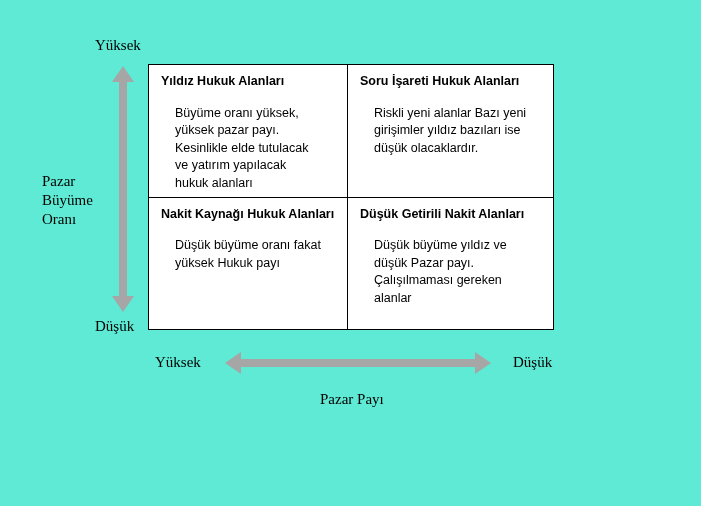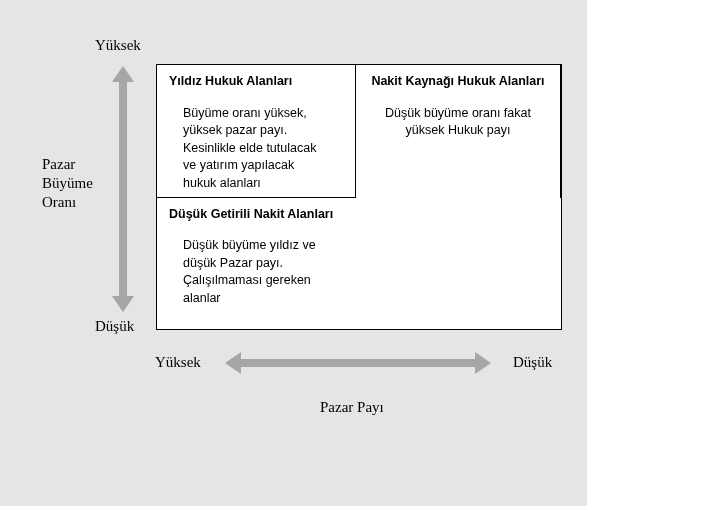--- a/index.html
+++ b/index.html
@@ -2,41 +2,41 @@
 <html><head>
 <meta charset="utf-8">
 <style>
   html, body {
     margin: 0;
     padding: 0;
     background: #ffffff;
   }
   #canvas {
     position: relative;
-    width: 587px;
+    width: 701px;
     height: 506px;
-    background: #e5e5e5;
+    background: #5eead4;
     font-family: "Liberation Serif", serif;
     color: #000000;
     overflow: hidden;
   }
 
   
   .axis-label {
     position: absolute;
     font-size: 15px;
     line-height: 1.25;
     white-space: nowrap;
   }
   #y-top-label    { left: 95px;  top: 36px; }
   #y-bottom-label { left: 95px;  top: 317px; }
-  #y-axis-title   { left: 42px;  top: 155px; white-space: normal; width: 62px; }
+  #y-axis-title   { left: 42px;  top: 172px; white-space: normal; width: 62px; }
   #x-left-label   { left: 155px; top: 353px; }
   #x-right-label  { left: 513px; top: 353px; }
-  #x-axis-title   { left: 320px; top: 398px; }
+  #x-axis-title   { left: 320px; top: 390px; }
 
   
   .v-arrow {
     position: absolute;
     left: 112px;
     top: 66px;
     width: 22px;
     height: 246px;
   }
   .v-arrow .shaft {
@@ -93,40 +93,40 @@
     right: 0; top: 0;
     width: 0; height: 0;
     border-top: 11px solid transparent;
     border-bottom: 11px solid transparent;
     border-left: 16px solid #a6a6a6;
   }
 
   
   .matrix {
     position: absolute;
-    left: 156px;
+    left: 148px;
     top: 64px;
     width: 404px;
     height: 264px;
     border: 1px solid #000000;
     display: grid;
     grid-template-columns: 1fr 1.03fr;
     grid-template-rows: 1.01fr 1fr;
     background: #ffffff;
     font-family: "Liberation Sans", sans-serif;
   }
   .cell {
     padding: 8px 12px 6px 12px;
     font-size: 12.5px;
     line-height: 1.4;
     overflow: hidden;
   }
   .cell-tl { border-right: 1px solid #000; border-bottom: 1px solid #000; }
   .cell-tr { border-bottom: 1px solid #000; }
-  .cell-bl { border-right: 1px solid #000; text-align: center; }
+  .cell-bl { border-right: 1px solid #000; }
   .cell-title {
     font-weight: bold;
     margin: 0 0 1px 0;
   }
   .cell-body {
     margin: 14px;
   }
 </style>
 </head>
 <body>
@@ -145,20 +145,24 @@
     <div class="head-down"></div>
   </div>
 
   <div class="matrix">
 
     <div class="cell cell-tl">
       <p class="cell-title">Yıldız Hukuk Alanları</p>
       <p class="cell-body">Büyüme oranı yüksek, yüksek pazar payı. Kesinlikle elde tutulacak ve yatırım yapılacak hukuk alanları</p>
     </div>
 
+    <div class="cell cell-tr">
+      <p class="cell-title">Soru İşareti Hukuk Alanları</p>
+      <p class="cell-body">Riskli yeni alanlar Bazı yeni girişimler yıldız bazıları ise düşük olacaklardır.</p>
+    </div>
 
     <div class="cell cell-bl">
       <p class="cell-title">Nakit Kaynağı Hukuk Alanları</p>
       <p class="cell-body">Düşük büyüme oranı fakat yüksek Hukuk payı</p>
     </div>
 
     <div class="cell cell-br">
       <p class="cell-title">Düşük Getirili Nakit Alanları</p>
       <p class="cell-body">Düşük büyüme yıldız ve düşük Pazar payı. Çalışılmaması gereken alanlar</p>
     </div>

